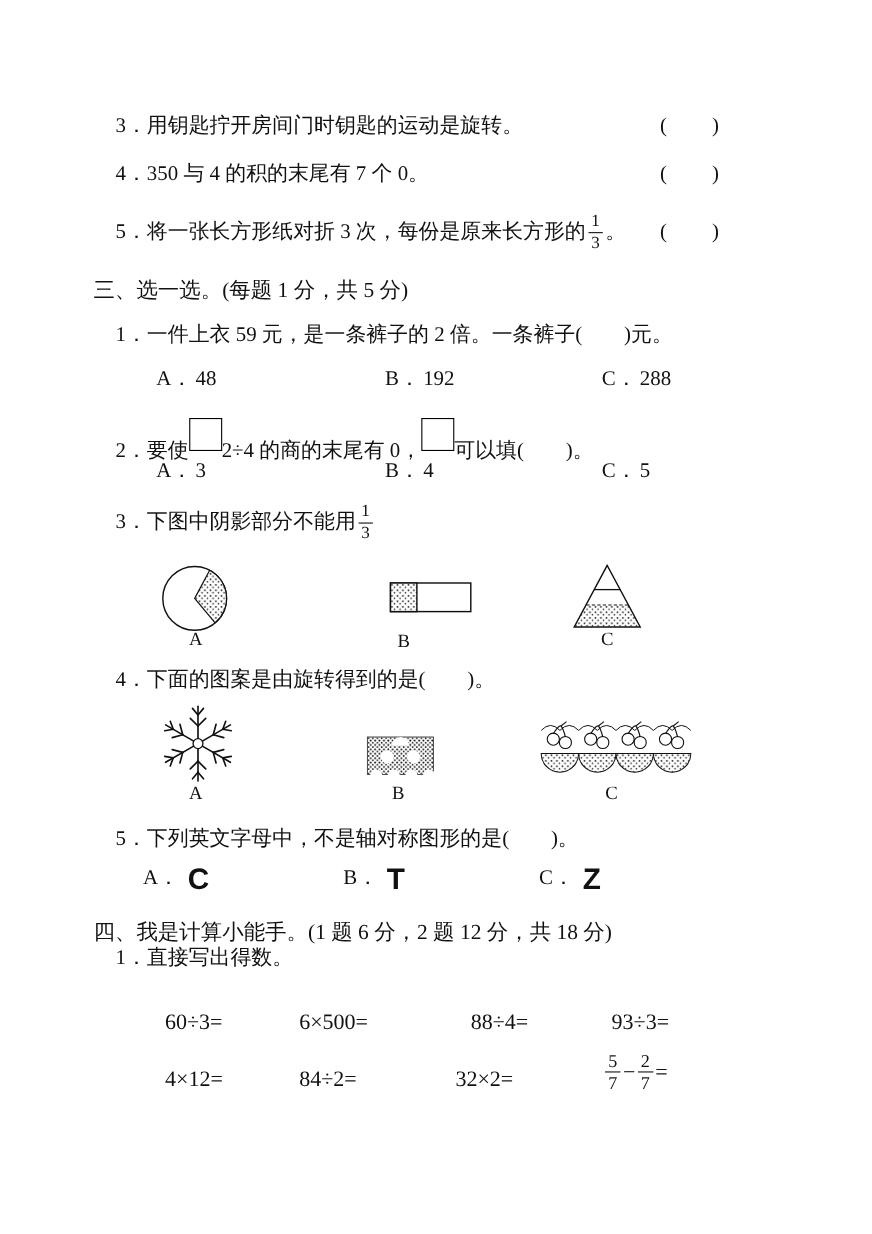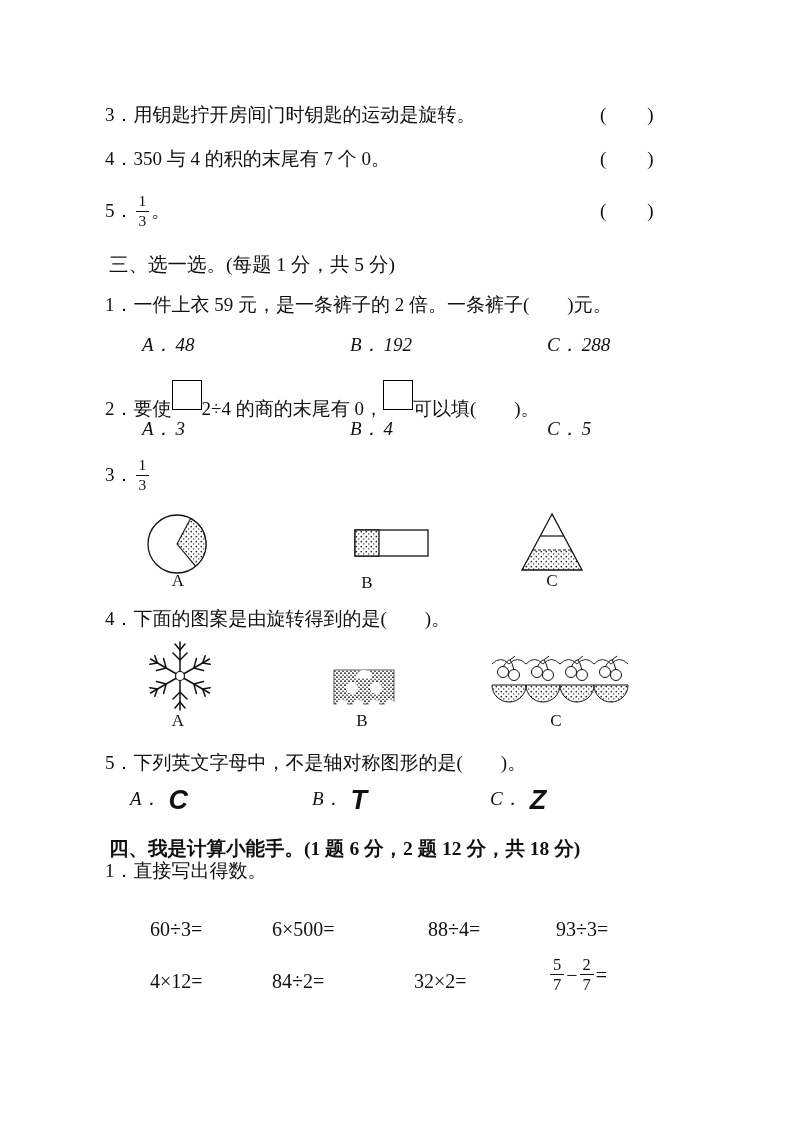--- a/index.html
+++ b/index.html
@@ -4,30 +4,30 @@
 <title>Document</title>
 <style>
   html,body{margin:0;padding:0;}
   body{
     width:793px;height:1122px;background:#ffffff;position:relative;
     font-family:"Liberation Serif","DejaVu Serif",serif;color:#111;
     overflow:hidden;
   }
   .row{position:absolute;left:105px;white-space:nowrap;font-size:19px;line-height:26px;}
   .wide{left:0;width:793px;}
-  .sechead{position:absolute;left:85px;white-space:nowrap;font-size:19.5px;line-height:26px;margin-left:24px;}
-  .bold{font-weight:700;}
+  .sechead{position:absolute;left:85px;white-space:nowrap;font-size:19.5px;line-height:26px;}
+  .bold{font-weight:400;}
   .ansblank{position:absolute;left:495px;top:0;letter-spacing:1px;}
   .flexline{display:flex;align-items:center;height:42px;}
   .flexline .ansblank{top:8px;}
   .frac{display:inline-block;text-align:center;vertical-align:middle;font-size:15.5px;line-height:1.05;margin:0 2px;}
   .frac .top{display:block;border-bottom:1.3px solid #111;padding:0 3px 1px;}
   .frac .bot{display:block;padding-top:1px;}
   .box{display:inline-block;width:28px;height:28px;border:1.6px solid #000;vertical-align:5px;background:#fff;}
-  .opt{position:absolute;top:0;font-style:italic;}
+  .opt{position:absolute;top:0;}
   .optval{margin-left:3px;}
   .bigletter{font-family:"Liberation Sans","DejaVu Sans",sans-serif;font-weight:700;font-size:27px;vertical-align:-4px;margin-left:8px;letter-spacing:0;}
   .figlabel{position:absolute;transform:translateX(-50%);font-size:17px;line-height:18px;}
   .calcrow{position:absolute;left:0;width:793px;font-size:20px;line-height:26px;}
   .calcitem{position:absolute;top:0;white-space:nowrap;}
   .calcfrac{position:absolute;display:inline-flex;align-items:center;font-size:20px;}
   .calcfrac .frac{font-size:16.5px;}
   .figlayer{position:absolute;left:0;top:0;pointer-events:none;}
 </style>
 </head>
@@ -38,20 +38,21 @@
   <span class="ansblank">(　　)</span>
 </div>
 
 <div class="row" style="top:146px">
   <span>4．</span><span>350 与 4 的积的末尾有 7 个 0。</span>
   <span class="ansblank">(　　)</span>
 </div>
 
 <div class="row flexline" style="top:190px">
   <span>5．</span>
+    <span>将一张长方形纸对折 3 次，每份是原来长方形的</span>
     <span class="frac">
       <span class="top">1</span>
       <span class="bot">3</span>
     </span>
     <span>。</span>
   <span class="ansblank">(　　)</span>
 </div>
 
 <div class="sechead" style="top:252px">三、选一选。(每题 1 分，共 5 分)</div>
 
@@ -70,20 +71,21 @@
 </div>
 
 <div class="row wide" style="top:416px">
   <span class="opt" style="left:142px"><span>A．</span><span class="optval">3</span></span>
   <span class="opt" style="left:350px"><span>B．</span><span class="optval">4</span></span>
   <span class="opt" style="left:547px"><span>C．</span><span class="optval">5</span></span>
 </div>
 
 <div class="row flexline" style="top:454px">
   <span>3．</span>
+    <span>下图中阴影部分不能用</span>
     <span class="frac">
       <span class="top">1</span>
       <span class="bot">3</span>
     </span>
 </div>
 
 <div class="figlabel" style="left:178px;top:572px">A</div>
 <div class="figlabel" style="left:367px;top:574px">B</div>
 <div class="figlabel" style="left:552px;top:572px">C</div>
 

